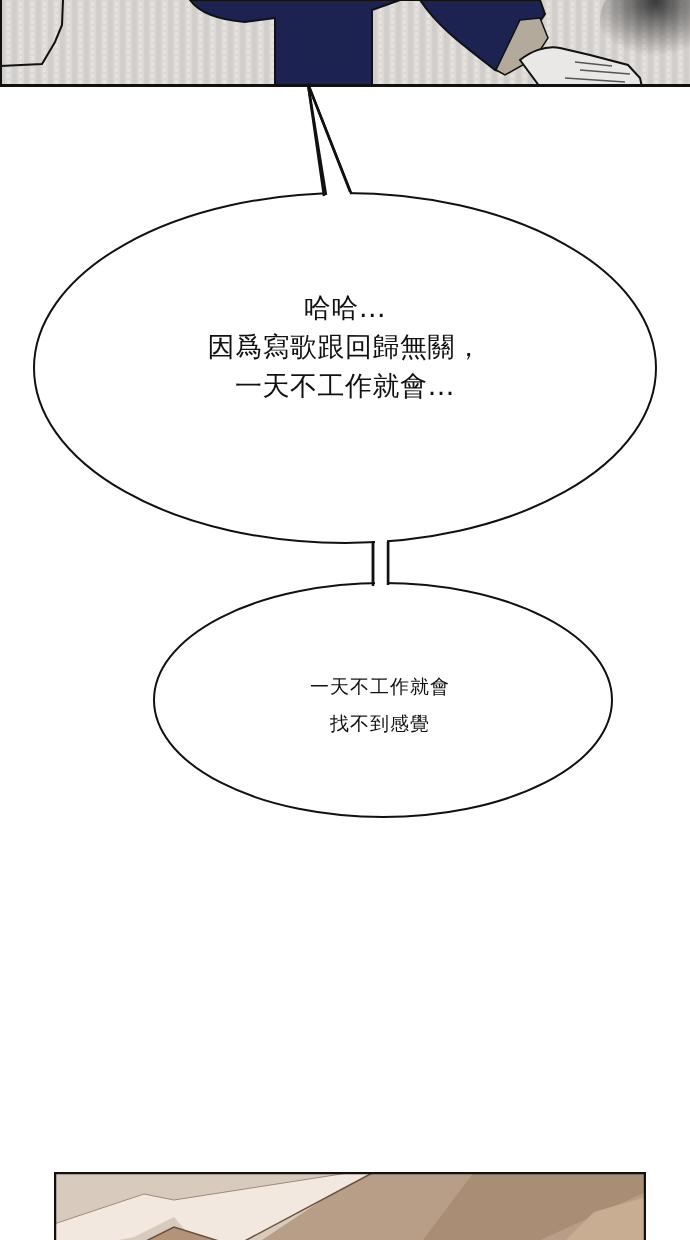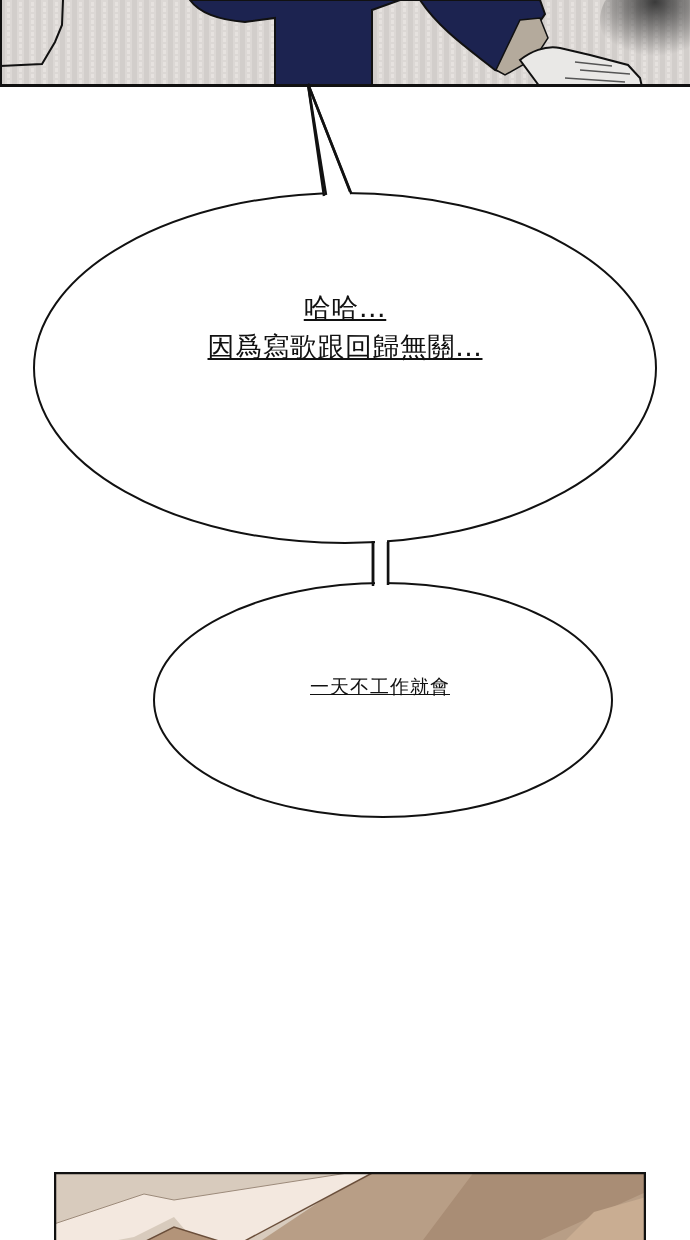--- a/index.html
+++ b/index.html
@@ -3,21 +3,21 @@
 <meta charset="utf-8">
 <style>
   html, body { margin:0; padding:0; background:#ffffff; }
   body { width:690px; height:1240px; position:relative; overflow:hidden;
          font-family: "DejaVu Sans", "Liberation Sans", sans-serif; }
   .panel { position:absolute; overflow:hidden; }
   #panel-top { left:0; top:0; width:690px; height:87px; }
   #panel-bottom { left:54px; top:1172px; width:592px; height:80px; }
   svg { display:block; }
   .bubble-text { position:absolute; text-align:center; color:#111; line-height:1.25; }
-  .bubble-text div { white-space:nowrap;text-decoration:underline; }
+  .bubble-text div { white-space:nowrap; }
   #bubble1-text { left:120px; width:450px; top:288px; font-size:27px; line-height:39px; letter-spacing:0.5px; }
   #bubble2-text { left:230px; width:300px; top:668px; font-size:19px; line-height:37px; letter-spacing:1px; }
   #bubbles-svg { position:absolute; left:0; top:0; }
 </style>
 </head>
 <body>
 
 <div class="panel" id="panel-top">
   <svg width="690" height="87" viewBox="0 0 690 87">
     <defs>
@@ -71,25 +71,27 @@
 
   <path d="M373,541 L373,586" stroke="#111" stroke-width="2.5" fill="none"></path>
   <path d="M388,542 L388,585" stroke="#111" stroke-width="2.5" fill="none"></path>
 
   <path d="M326,195 L308,84" stroke="#111" stroke-width="2.5" fill="none"></path>
   <path d="M351,193 L308,84" stroke="#111" stroke-width="2.5" fill="none"></path>
 </svg>
 
 <div class="bubble-text" id="bubble1-text">
   <div>哈哈…</div>
-  <div>因爲寫歌跟回歸無關…</div>
+  <div>因爲寫歌跟回歸無關，</div>
+  <div>一天不工作就會…</div>
 </div>
 
 <div class="bubble-text" id="bubble2-text">
   <div>一天不工作就會</div>
+  <div>找不到感覺</div>
 </div>
 
 <div class="panel" id="panel-bottom">
   <svg width="592" height="80" viewBox="0 0 592 80">
     <rect x="0" y="0" width="592" height="80" fill="#d8cbbd"></rect>
 
     <polygon points="310,0 592,0 592,80 190,80" fill="#b89e86"></polygon>
     <polygon points="420,0 592,0 592,20 460,80 360,80" fill="#a98d75"></polygon>
     <polygon points="540,40 592,25 592,80 500,80" fill="#c9ad92"></polygon>
 

